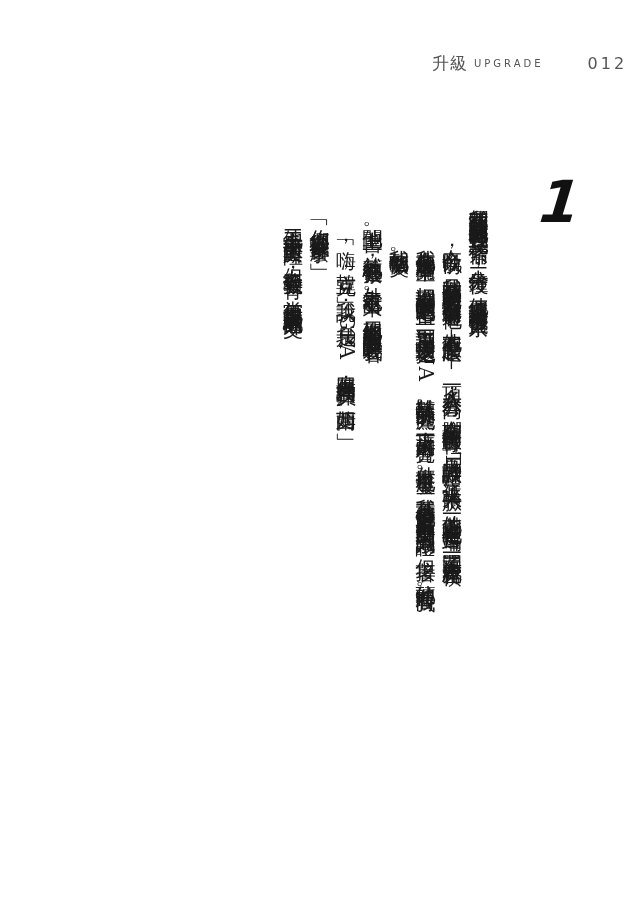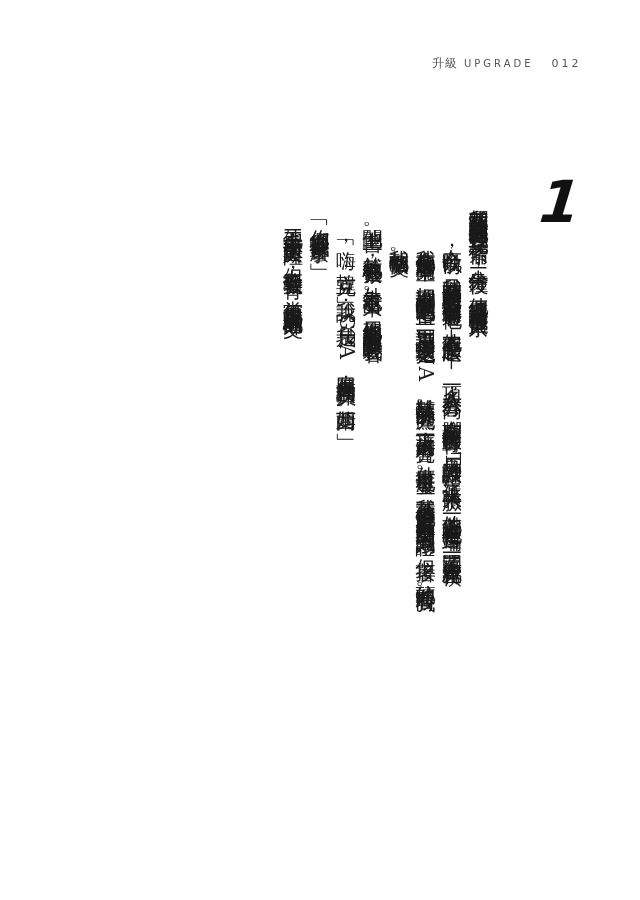--- a/index.html
+++ b/index.html
@@ -22,35 +22,35 @@
       width: 170px;
       height: 20px;
       display: flex;
       align-items: center;
       color: #555555;
       font-size: 13px;
       white-space: nowrap;
     }
     .running-header .book-title-zh {
       font-family: Liberation Serif, serif;
-      font-size: 12px;
+      font-size: 17px;
       letter-spacing: 1px;
       margin-right: 6px;
     }
     .running-header .book-title-en {
       font-family: "DejaVu Sans", sans-serif;
       font-weight: normal;
       font-size: 10px;
       letter-spacing: 3px;
     }
     .running-header .page-number {
       font-family: "DejaVu Sans", sans-serif;
-      font-size: 11px;
+      font-size: 16px;
       letter-spacing: 3px;
-      margin-left: 18px;
+      margin-left: 44px;
     }
     .chapter-number {
       position: absolute;
       top: 172px;
       left: 540px;
       width: 40px;
       height: 60px;
       font-family: "DejaVu Sans", sans-serif;
       font-weight: bold;
       font-style: italic;

